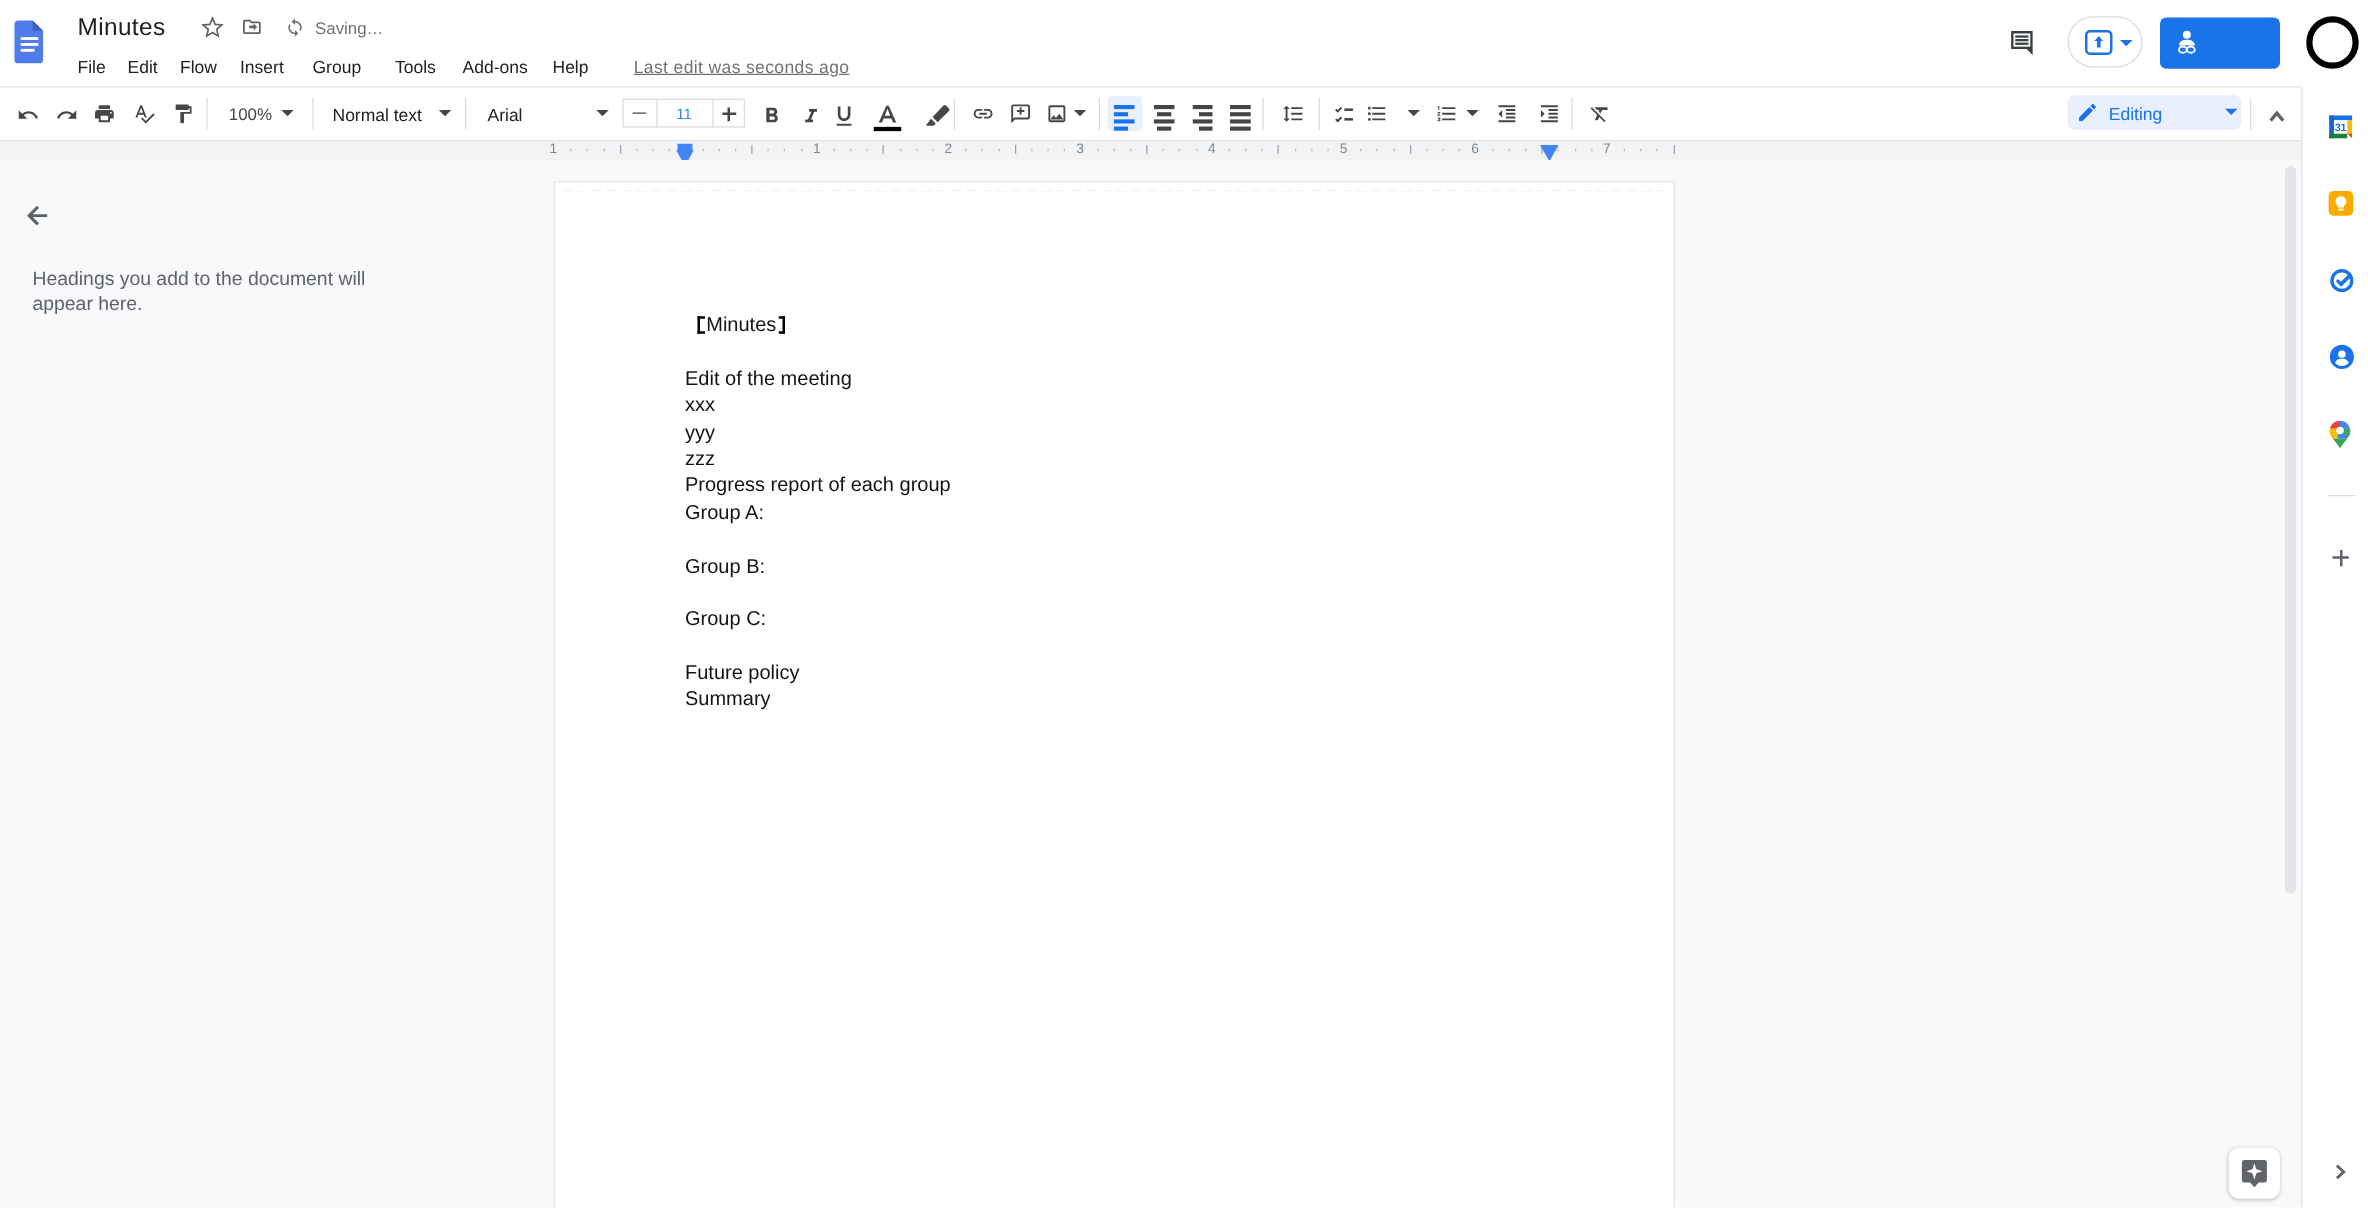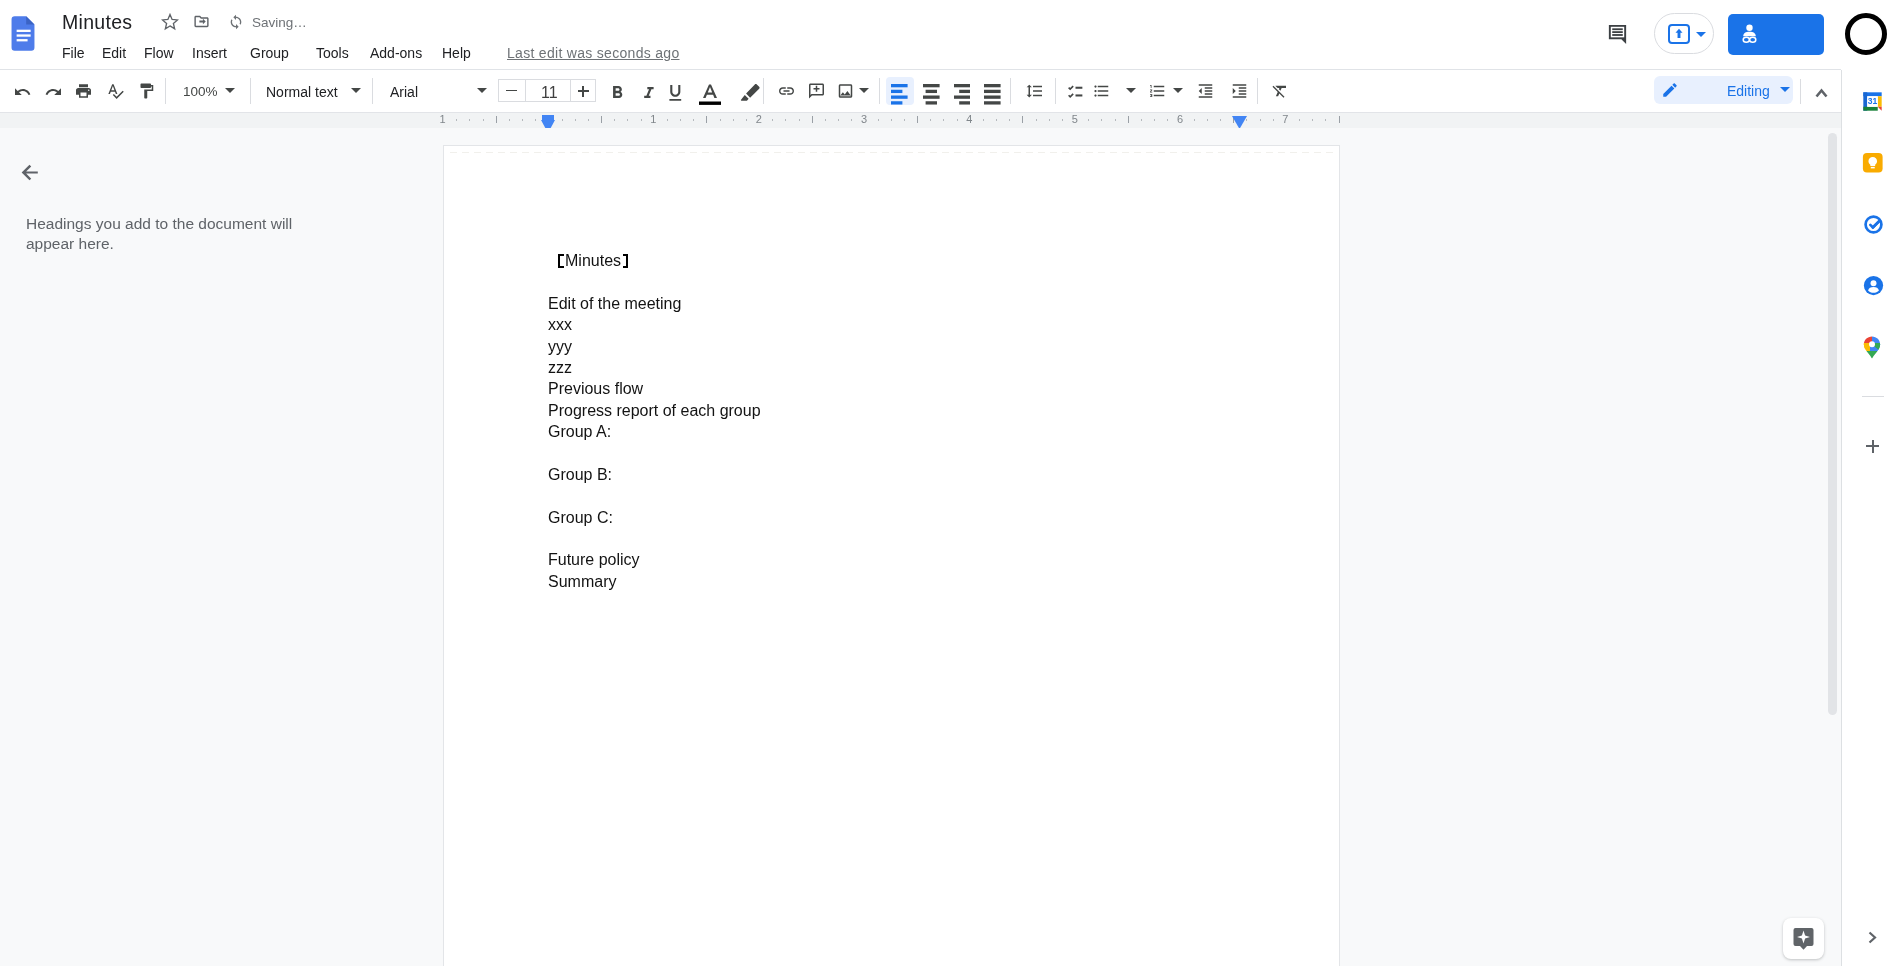--- a/index.html
+++ b/index.html
@@ -82,21 +82,21 @@
 <div class="abs sep" style="left:250px;top:78px;height:26px;"></div>
 <div class="abs" style="left:266px;top:84px;font-size:14px;color:#202124;">Normal text</div>
 <div class="abs caret" style="left:351px;top:88px;"></div>
 <div class="abs sep" style="left:372px;top:78px;height:26px;"></div>
 <div class="abs" style="left:390px;top:84px;font-size:14px;color:#202124;">Arial</div>
 <div class="abs caret" style="left:477px;top:88px;"></div>
 <div class="abs" style="left:498px;top:79px;width:98px;height:23px;border:1px solid #dadce0;"></div>
 <div class="abs" style="left:525px;top:79px;width:1px;height:23px;background:#dadce0;"></div>
 <div class="abs" style="left:570px;top:79px;width:1px;height:23px;background:#dadce0;"></div>
 <div class="abs" style="left:506px;top:89.6px;width:11px;height:1.8px;background:#444746;"></div>
-<div class="abs" style="left:541px;top:84px;font-size:16px;color:#404040;">11</div>
+<div class="abs" style="left:541px;top:84px;font-size:12px;color:#3b82f6;">11</div>
 <div class="abs" style="left:577.6px;top:90.1px;width:11px;height:1.8px;background:#444746;"></div>
 <div class="abs" style="left:582.2px;top:85.5px;width:1.8px;height:11px;background:#444746;"></div>
 <svg class="abs" style="left:610.5px;top:86px;" width="13" height="12" viewBox="7 4 10.35 14">
       <path d="M15.6 10.79c.97-.67 1.65-1.77 1.65-2.79 0-2.26-1.75-4-4-4H7v14h7.04c2.09 0 3.71-1.7 3.71-3.79 0-1.52-.86-2.82-2.15-3.42zM10 6.5h3c.83 0 1.5.67 1.5 1.5s-.67 1.5-1.5 1.5h-3v-3zm3.5 9H10v-3h3.5c.83 0 1.5.67 1.5 1.5s-.67 1.5-1.5 1.5z" fill="#444746"></path>
     </svg>
 <svg class="abs" style="left:643px;top:86.5px;" width="11.8" height="11" viewBox="6 4 12 14">
       <path d="M10 4v3h2.21l-3.42 8H6v3h8v-3h-2.21l3.42-8H18V4z" fill="#444746"></path>
     </svg>
 <svg class="abs" style="left:665.9px;top:85.3px;" width="18.6" height="15.7" viewBox="5 3 14 18.6">
       <path d="M12 17c3.31 0 6-2.69 6-6V3h-2.5v8c0 1.93-1.57 3.5-3.5 3.5S8.5 12.93 8.5 11V3H6v8c0 3.31 2.69 6 6 6zm-7 2.6v2h14v-2H5z" fill="#444746"></path>
@@ -172,21 +172,21 @@
       <path d="M3 21h18v-2H3v2zM3 8v8l4-4-4-4zm8 9h10v-2H11v2zM3 3v2h18V3H3zm8 6h10V7H11v2zm0 4h10v-2H11v2z" fill="#444746"></path>
     </svg>
 <div class="abs sep" style="left:1257px;top:78px;height:26px;"></div>
 <svg class="abs" style="left:1270px;top:82px;" width="20" height="18" viewBox="0 0 24 24">
       <path d="M3.27 5 L2 6.27 l6.97 6.97 L6.5 19 h3 l1.57 -3.66 L16.73 21 18 19.73 3.55 5.27z M6 5 v.18 L8.82 8 h2.4 l-.72 1.68 2.1 2.1 L14.21 8 H20 V5 Z" fill="#444746"></path>
     </svg>
 <div class="abs" style="left:1654px;top:76px;width:139px;height:28px;background:#e8f0fe;border-radius:6px;"></div>
 <svg class="abs" style="left:1661px;top:81px;" width="18" height="18" viewBox="0 0 24 24">
       <path d="M3 17.25V21h3.75L17.81 9.94l-3.75-3.75L3 17.25zM20.71 7.04c.39-.39.39-1.02 0-1.41l-2.34-2.34c-.39-.39-1.02-.39-1.41 0l-1.83 1.83 3.75 3.75 1.83-1.83z" fill="#1a73e8"></path>
     </svg>
-<div class="abs" style="left:1727px;top:83px;font-size:14px;color:#1a73e8;font-weight:500;">Editing</div>
+<div class="abs" style="left:1687px;top:83px;font-size:14px;color:#1a73e8;font-weight:500;">Editing</div>
 <div class="abs caret" style="left:1780px;top:87px;border-top-color:#1a73e8;"></div>
 <div class="abs sep" style="left:1800px;top:79px;height:25px;"></div>
 <svg class="abs" style="left:1815px;top:88px;" width="13" height="10" viewBox="0 0 13 10">
       <path d="M1.5 8.5 L6.5 2.5 L11.5 8.5" fill="none" stroke="#5f6368" stroke-width="2.6"></path>
     </svg>
 <div class="abs" style="left:0;top:111.5px;width:1841px;height:16.5px;background:#f1f3f4;border-top:1px solid #e2e4e8;"></div>
 <div class="abs" style="left:456.2px;top:119px;width:1px;height:2px;background:#b5b9bd;"></div>
     <div class="abs" style="left:469.3px;top:119px;width:1px;height:2px;background:#b5b9bd;"></div>
     <div class="abs" style="left:482.5px;top:119px;width:1px;height:2px;background:#b5b9bd;"></div>
     <div class="abs" style="left:495.7px;top:116px;width:1px;height:7px;background:#9aa0a6;"></div>
@@ -268,21 +268,20 @@
 <div class="abs" style="left:26px;top:214px;width:300px;font-size:15.5px;line-height:20px;color:#5f6368;">Headings you add to the document will appear here.</div>
 <div class="abs" style="left:443px;top:145px;width:897px;height:821px;background:#fff;border:1px solid #e3e5e8;border-bottom:none;"></div>
 <div class="abs" style="left:450px;top:152px;width:883px;height:1px;background:repeating-linear-gradient(90deg,#f1f0ec 0 7px,#ffffff 7px 12px);"></div>
 <div class="abs" style="left:548px;top:250px;width:690px;font-size:16px;line-height:21.4px;color:#131313;">
       <div style="height:21.4px;"><span style="display:inline-block;margin-left:10px;width:5.5px;height:14.5px;border:2.2px solid #000;border-right:none;vertical-align:-2.2px;"></span><span style="margin-left:1.5px;margin-right:1.5px;">Minutes</span><span style="display:inline-block;width:5.5px;height:14.5px;border:2.2px solid #000;border-left:none;vertical-align:-2.2px;"></span></div>
       <div style="height:21.4px;">&nbsp;</div>
       <div style="height:21.4px;">Edit of the meeting</div>
       <div style="height:21.4px;">xxx</div>
       <div style="height:21.4px;">yyy</div>
       <div style="height:21.4px;">zzz</div>
-      <div style="height:21.4px;">Previous flow</div>
       <div style="height:21.4px;">Progress report of each group</div>
       <div style="height:21.4px;">Group A:</div>
       <div style="height:21.4px;">&nbsp;</div>
       <div style="height:21.4px;">Group B:</div>
       <div style="height:21.4px;">&nbsp;</div>
       <div style="height:21.4px;">Group C:</div>
       <div style="height:21.4px;">&nbsp;</div>
       <div style="height:21.4px;">Future policy</div>
       <div style="height:21.4px;">Summary</div>
     </div>

